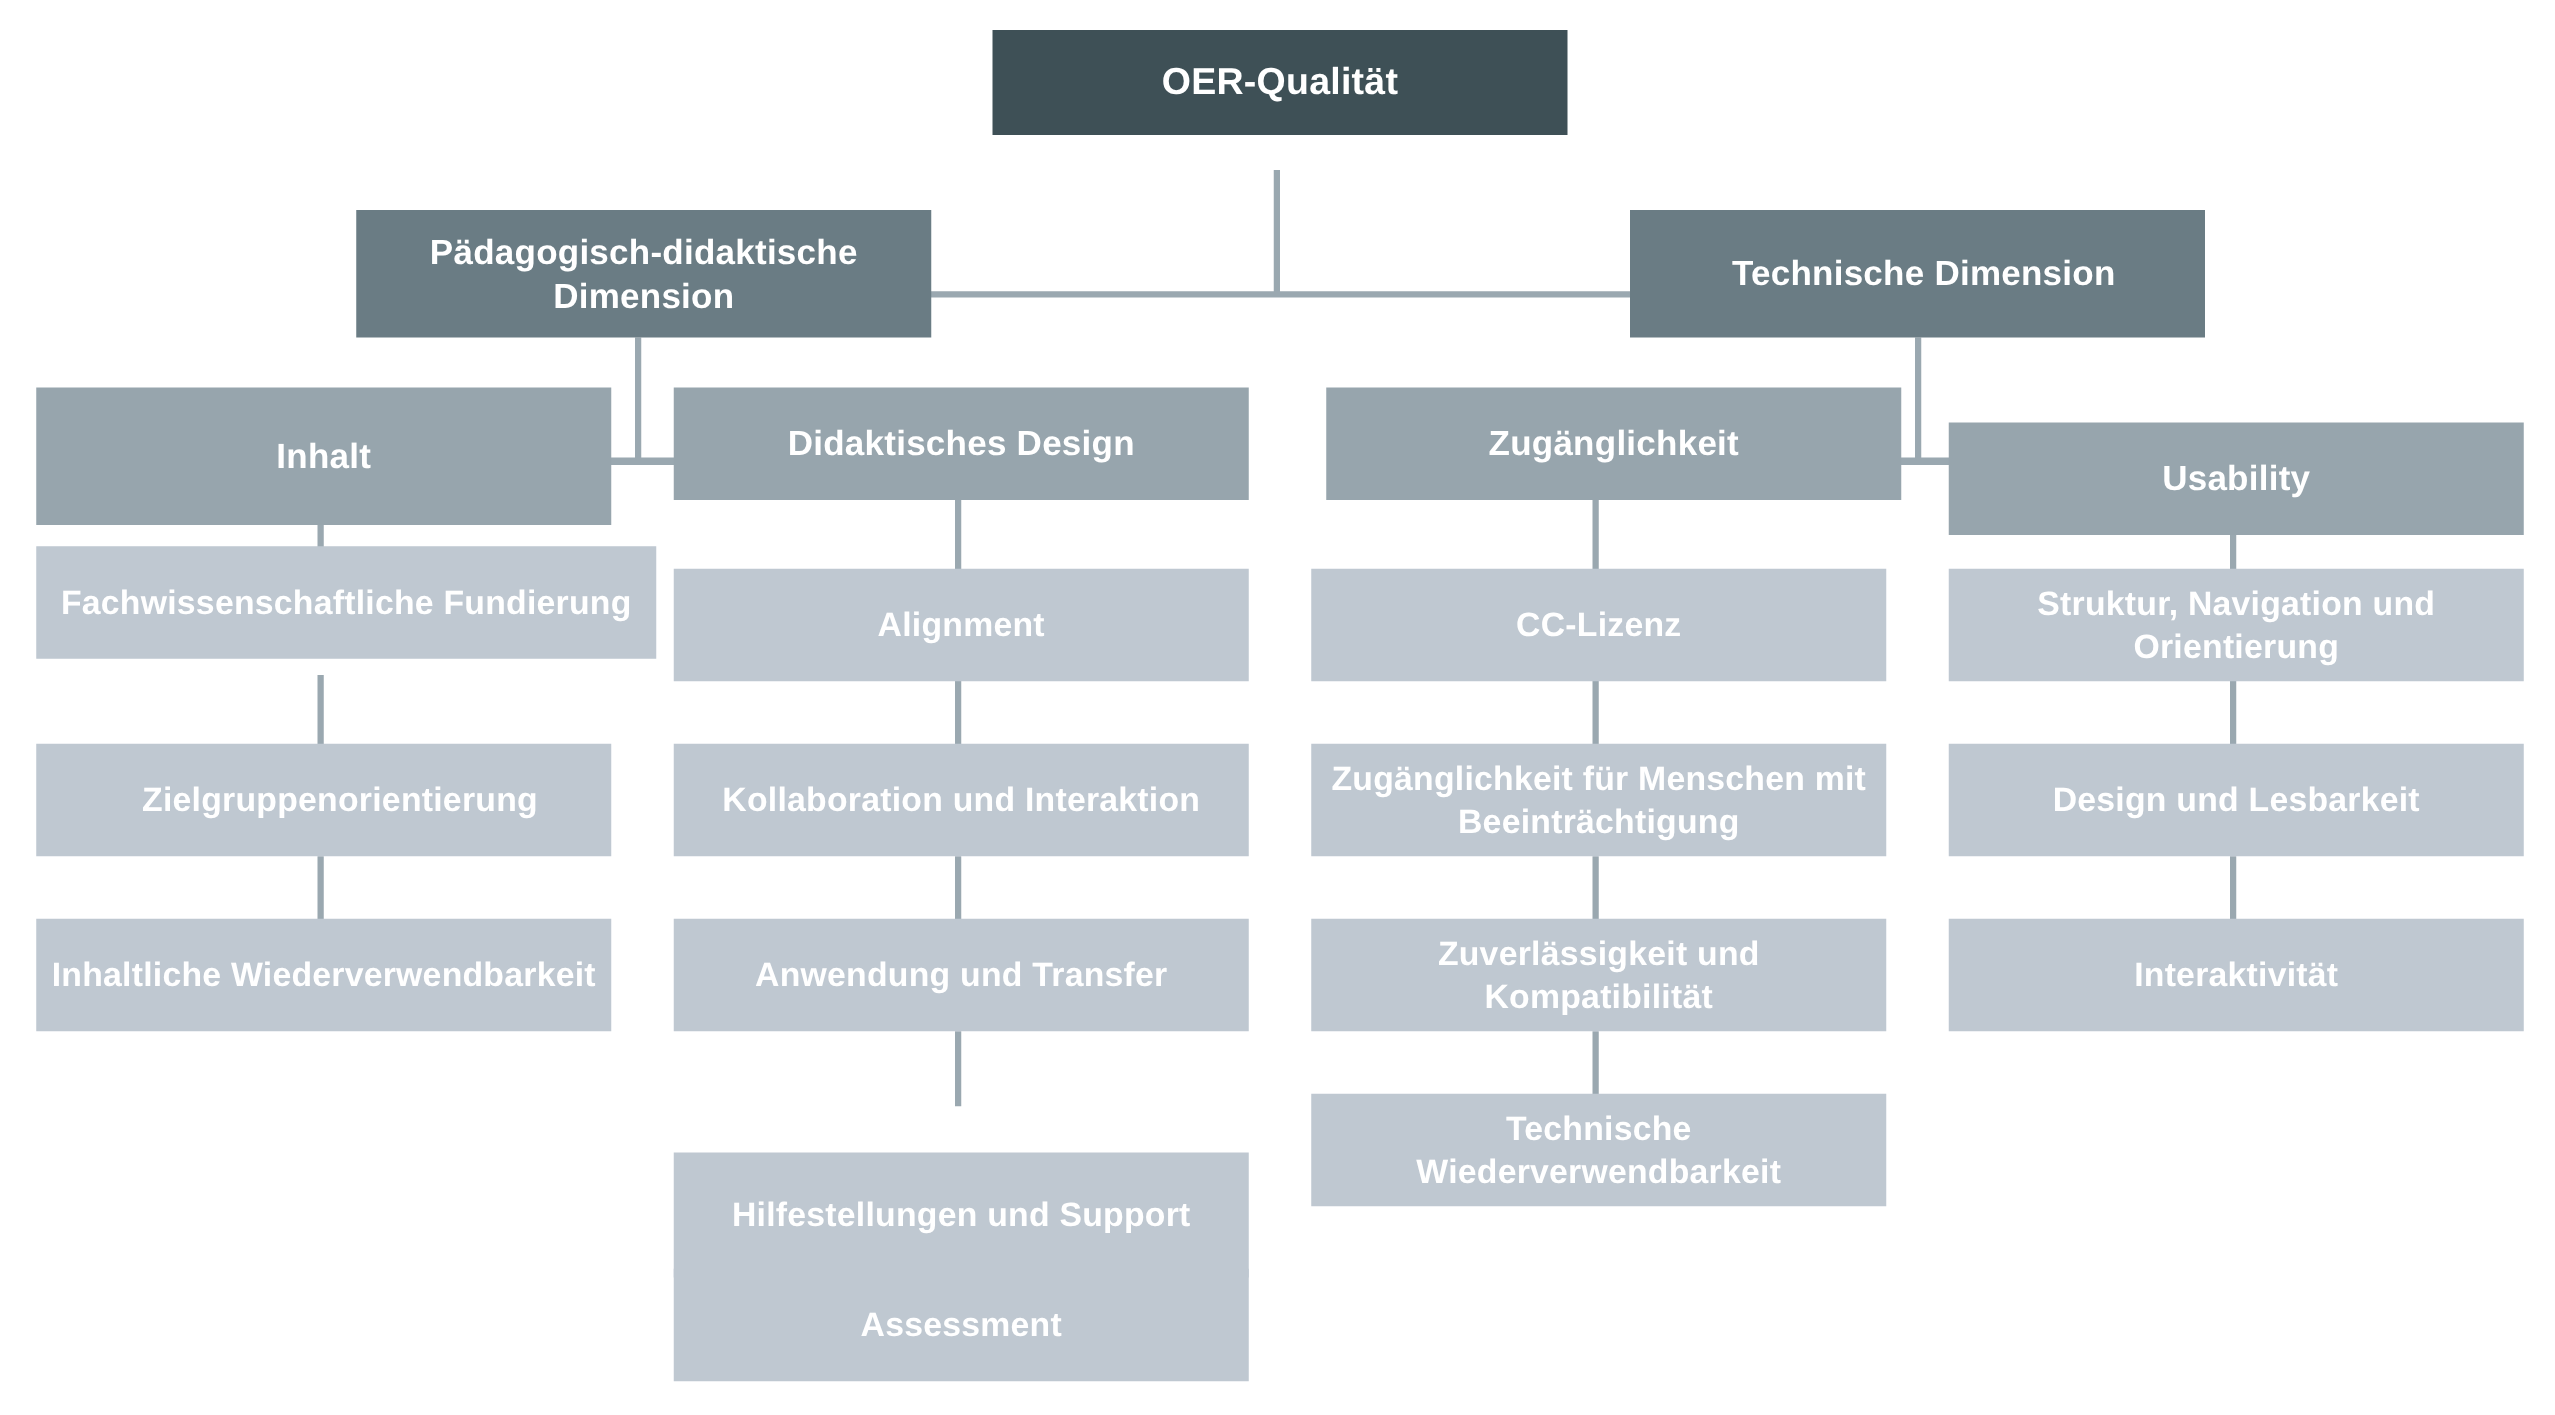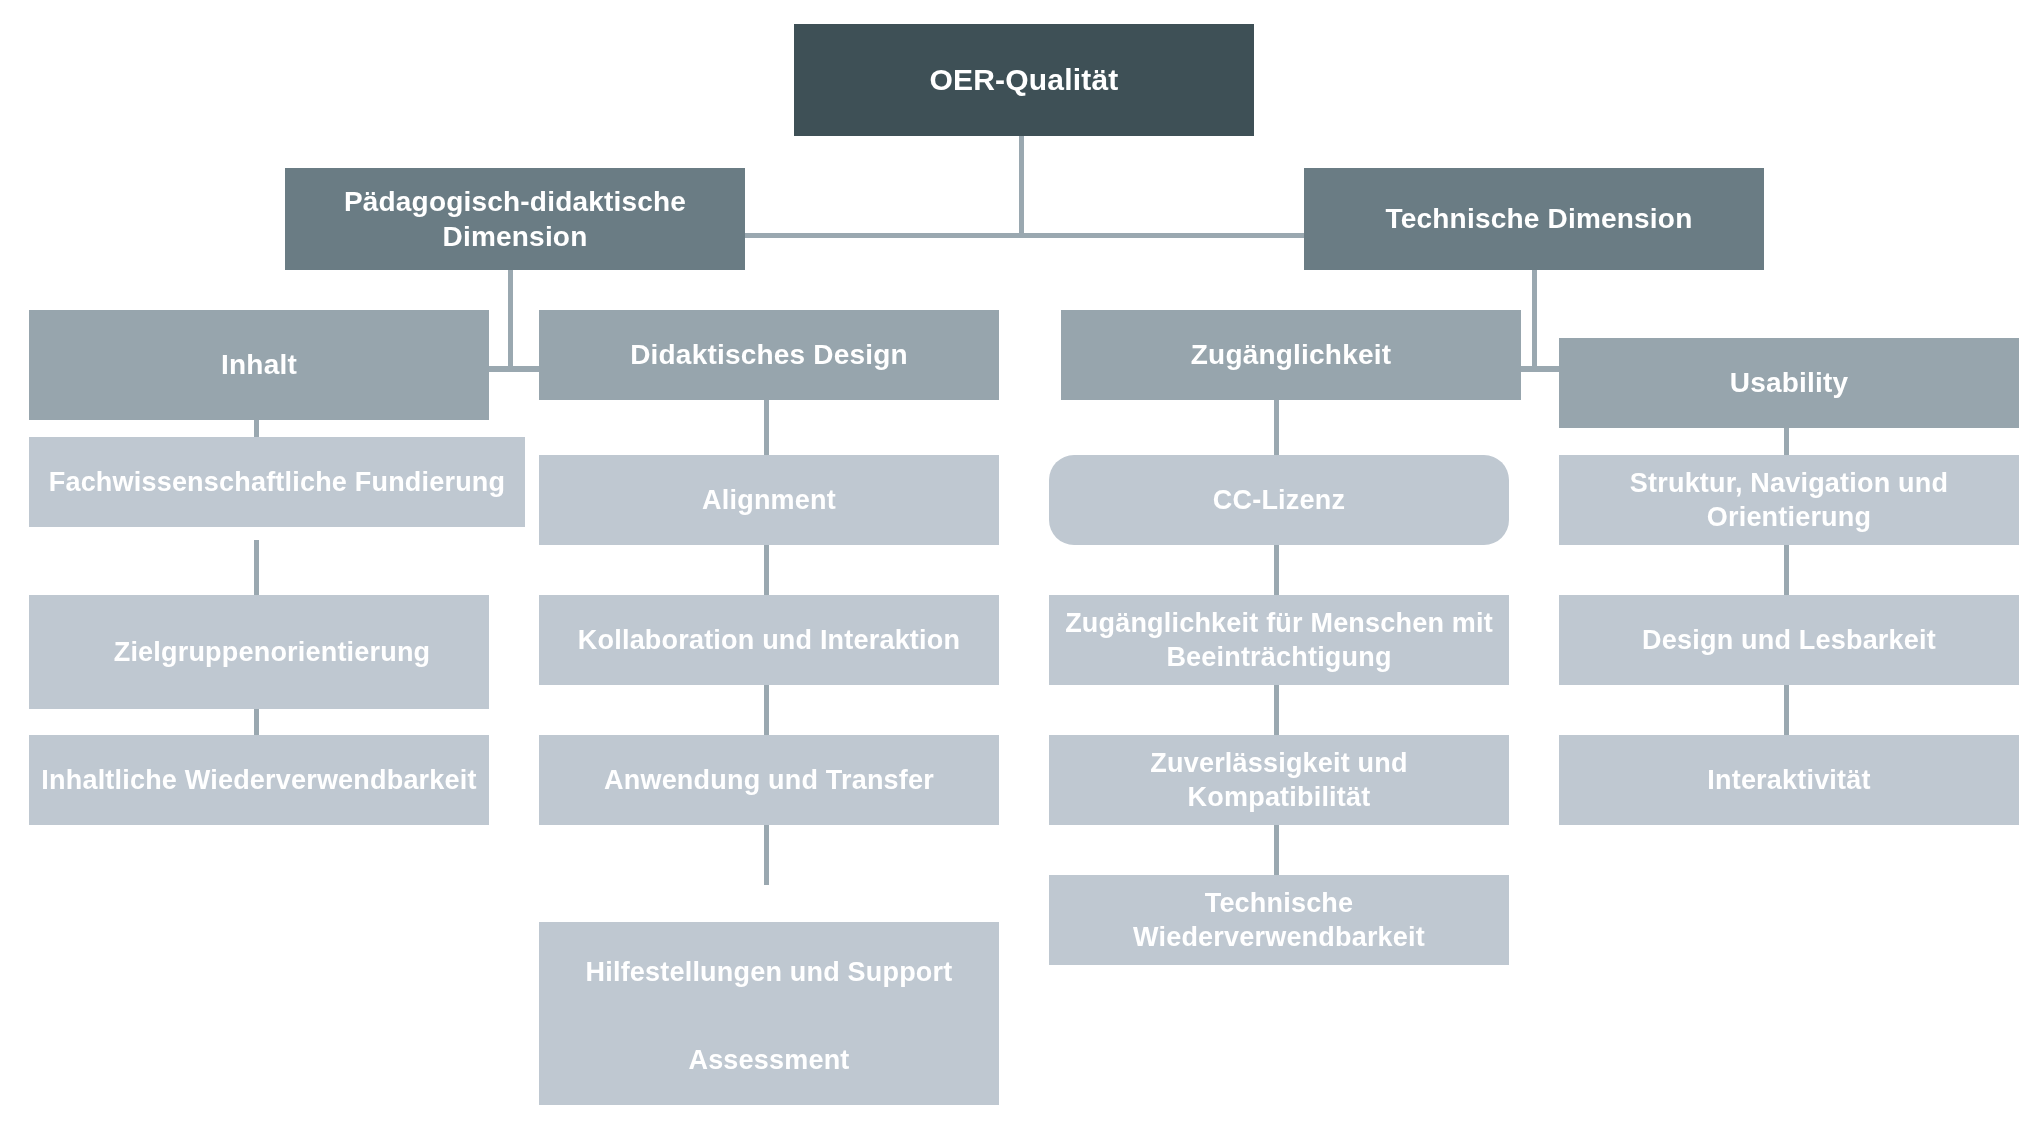--- a/index.html
+++ b/index.html
@@ -66,45 +66,45 @@
 
   <div class="line vline" style="left:1274px;top:400px;width:5px;height:60px;"></div>
   <div class="line vline" style="left:1274px;top:540px;width:5px;height:60px;"></div>
   <div class="line vline" style="left:1274px;top:685px;width:5px;height:60px;"></div>
   <div class="line vline" style="left:1274px;top:825px;width:5px;height:60px;"></div>
 
   <div class="line vline" style="left:1784px;top:400px;width:5px;height:60px;"></div>
   <div class="line vline" style="left:1784px;top:540px;width:5px;height:60px;"></div>
   <div class="line vline" style="left:1784px;top:685px;width:5px;height:60px;"></div>
 
-  <div class="box lvl1" style="left:794px;top:24px;width:460px;height:112px;">OER-Qualität</div>
+  <div class="box lvl1" style="left:794px;top:24px;width:460px;height:84px;">OER-Qualität</div>
 
   <div class="box lvl2" style="left:285px;top:168px;width:460px;height:102px;">Pädagogisch-didaktische Dimension</div>
 
   <div class="box lvl2" style="left:1304px;top:168px;width:460px;height:102px;padding-left:20px;">Technische Dimension</div>
 
   <div class="box lvl3" style="left:29px;top:310px;width:460px;height:110px;">Inhalt</div>
 
   <div class="box lvl3" style="left:539px;top:310px;width:460px;height:90px;">Didaktisches Design</div>
 
   <div class="box lvl3" style="left:1049px;top:310px;width:460px;height:90px;margin-left:12px;">Zugänglichkeit</div>
 
   <div class="box lvl3" style="left:1559px;top:310px;width:460px;height:90px;margin-top:28px;">Usability</div>
 
   <div class="box leaf" style="left:29px;top:437px;width:496px;height:90px;">Fachwissenschaftliche Fundierung</div>
-  <div class="box leaf" style="left:29px;top:595px;width:460px;height:114px;padding-left:36px;">Zielgruppenorientierung</div>
+  <div class="box leaf" style="left:29px;top:595px;width:460px;height:90px;padding-left:36px;">Zielgruppenorientierung</div>
   <div class="box leaf" style="left:29px;top:735px;width:460px;height:90px;">Inhaltliche Wiederverwendbarkeit</div>
 
   <div class="box leaf" style="left:539px;top:455px;width:460px;height:90px;">Alignment</div>
   <div class="box leaf" style="left:539px;top:595px;width:460px;height:90px;text-align:center;">Kollaboration und Interaktion</div>
   <div class="box leaf" style="left:539px;top:735px;width:460px;height:90px;">Anwendung und Transfer</div>
   <div class="box leaf" style="left:539px;top:922px;width:460px;height:100px;">Hilfestellungen und Support</div>
   <div class="box leaf" style="left:539px;top:1015px;width:460px;height:90px;">Assessment</div>
 
-  <div class="box leaf" style="left:1049px;top:455px;width:460px;height:90px;border-radius:25px;">CC-Lizenz</div>
+  <div class="box leaf" style="left:1049px;top:455px;width:460px;height:90px;">CC-Lizenz</div>
   <div class="box leaf" style="left:1049px;top:595px;width:460px;height:90px;">Zugänglichkeit für Menschen mit Beeinträchtigung</div>
   <div class="box leaf" style="left:1049px;top:735px;width:460px;height:90px;">Zuverlässigkeit und Kompatibilität</div>
   <div class="box leaf" style="left:1049px;top:875px;width:460px;height:90px;">Technische Wiederverwendbarkeit</div>
 
   <div class="box leaf" style="left:1559px;top:455px;width:460px;height:90px;">Struktur, Navigation und Orientierung</div>
   <div class="box leaf" style="left:1559px;top:595px;width:460px;height:90px;">Design und Lesbarkeit</div>
   <div class="box leaf" style="left:1559px;top:735px;width:460px;height:90px;">Interaktivität</div>
 
 </div>
 

